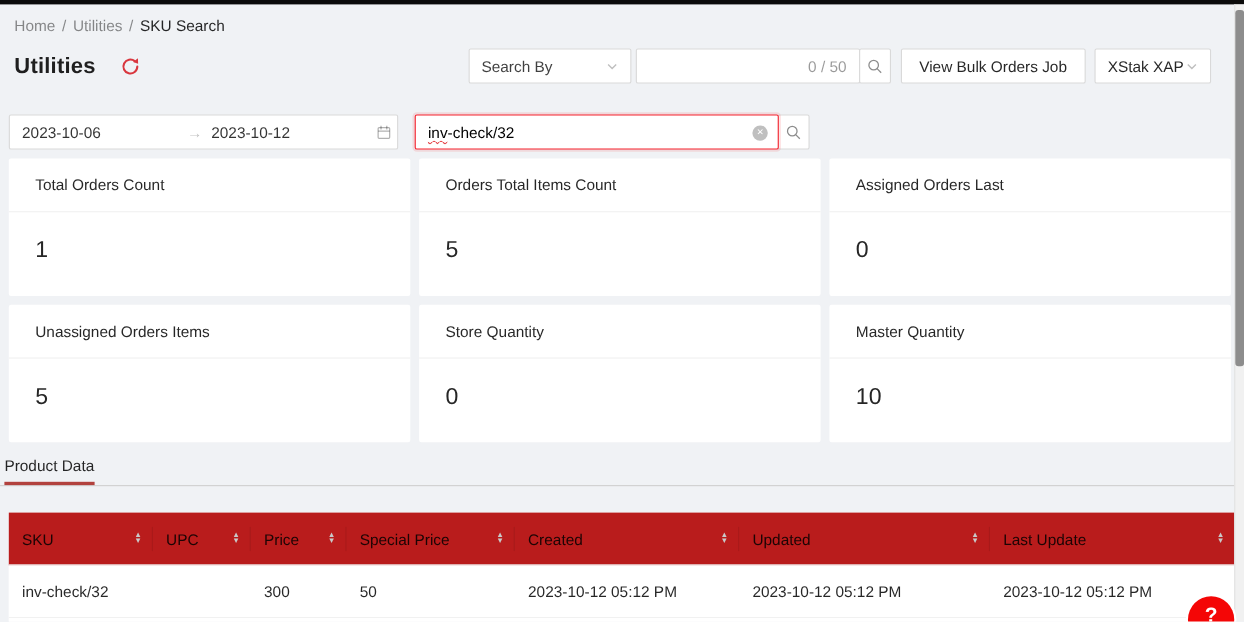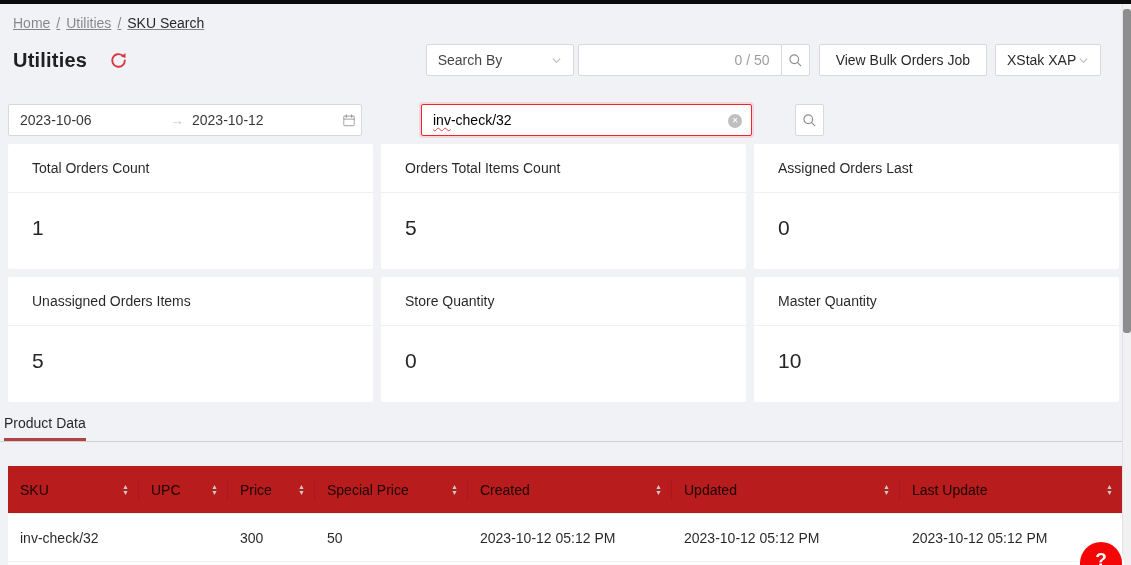--- a/index.html
+++ b/index.html
@@ -9,21 +9,21 @@
     background:#f0f2f5;
     font-family:"Liberation Sans", sans-serif;
     font-size:14px;
     color:rgba(0,0,0,.85);
   }
   .top-edge { position:absolute; top:0; left:0; width:1131px; height:4px; background:#0b0b0b; z-index:60; }
 
   .page { padding-top:4px; }
 
   
-  .breadcrumb { margin:11px 0 0 13px; height:18px; color:rgba(0,0,0,.45);text-decoration:underline; }
+  .breadcrumb { margin:11px 0 0 13px; height:18px; color:rgba(0,0,0,.45); }
   .breadcrumb .crumb { cursor:pointer; }
   .breadcrumb .sep { margin:0 6px; }
   .breadcrumb .current { color:rgba(0,0,0,.85); }
 
   
   .header-row { display:flex; align-items:center; justify-content:space-between; margin:11px 30px 0 13px; height:32px; }
   .title-wrap { display:flex; align-items:center; }
   .page-title { font-size:20px; font-weight:700; color:#1f1f1f; letter-spacing:.2px; }
   .reload-btn { margin-left:20px; width:22px; height:22px; display:flex; align-items:center; justify-content:center; cursor:pointer; }
 
@@ -31,21 +31,21 @@
   .control { height:32px; background:#fff; border:1px solid #d9d9d9; border-radius:2px; display:flex; align-items:center; }
   .select-searchby { width:148px; padding:0 11px; justify-content:space-between; color:rgba(0,0,0,.75); cursor:pointer; }
   .count-input-wrap { width:204px; margin-left:4px; padding:0 11px; }
   .count-input-wrap input { border:none; outline:none; flex:1; min-width:0; font:inherit; background:transparent; }
   .counter { color:rgba(0,0,0,.4); margin-left:6px; white-space:nowrap; }
   .icon-btn { width:29px; margin-left:-1px; justify-content:center; cursor:pointer; }
   .bulk-btn { margin-left:9px; padding:0 16px; cursor:pointer; white-space:nowrap; }
   .select-store { width:106px; margin-left:8px; padding:0 11px; justify-content:space-between; cursor:pointer; }
 
   
-  .filters { display:flex; align-items:flex-end; margin:28px 0 0 8px;gap:44px; }
+  .filters { display:flex; align-items:flex-end; margin:28px 0 0 8px; }
   .range-picker { width:354px; padding:0 11px; color:rgba(0,0,0,.8); cursor:pointer; }
   .range-picker input { border:none; outline:none; font:inherit; background:transparent; color:rgba(0,0,0,.8); }
   .range-picker .d-start { width:150px; }
   .range-picker .d-end { width:150px; margin-left:8px; }
   .range-arrow { color:rgba(0,0,0,.25); }
   .range-picker .cal { margin-left:auto; display:flex; }
 
   .sku-wrap { position:relative; margin-left:15px; width:331px; height:32px; background:#fff;
     border:1px solid #f5222d; border-radius:2px; box-shadow:0 0 0 2px rgba(245,34,45,.12);
     display:flex; align-items:center; padding:0 28px 0 11px; }

